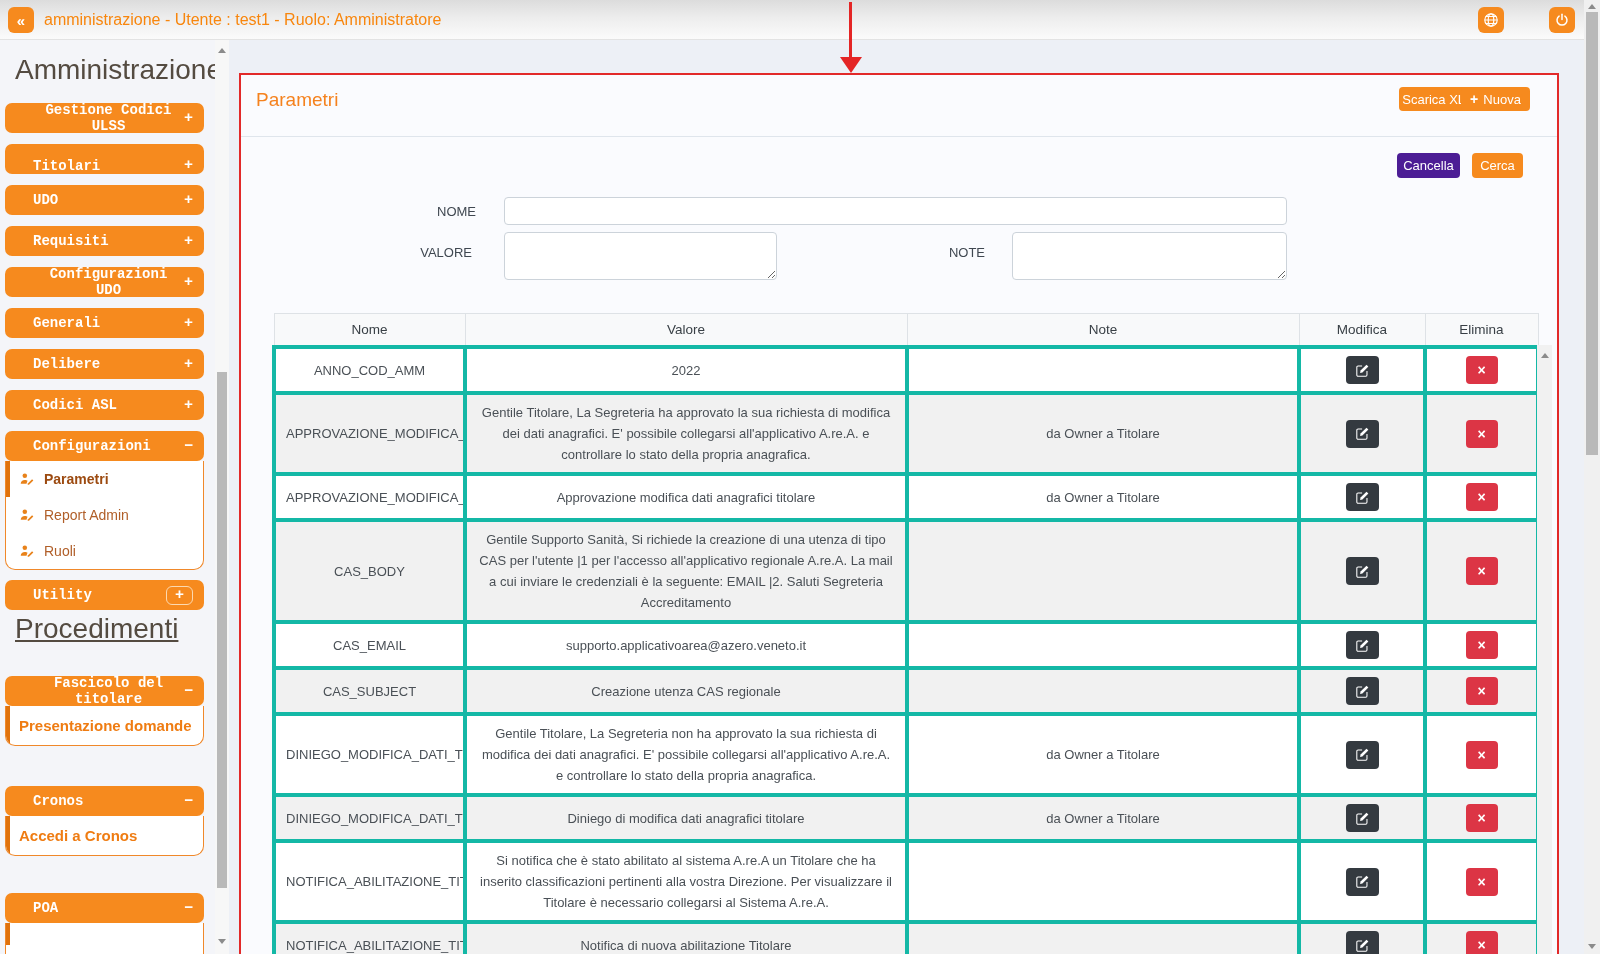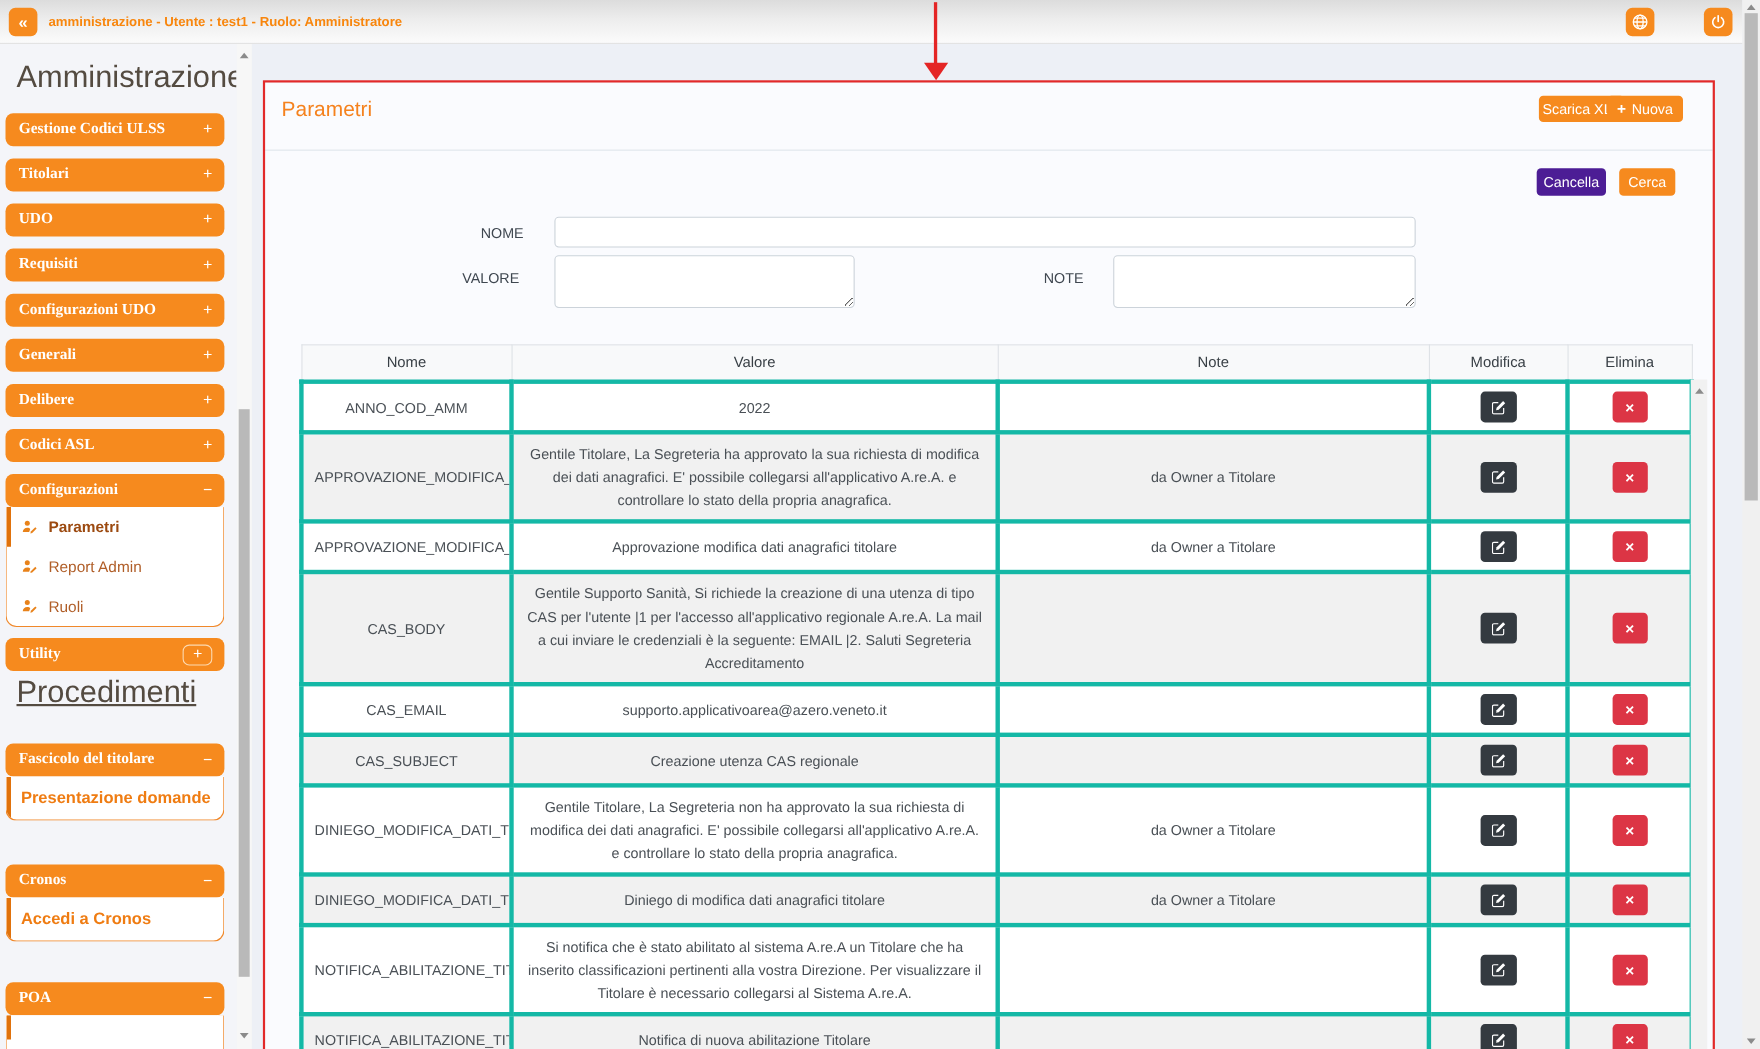--- a/index.html
+++ b/index.html
@@ -11,29 +11,29 @@
   }
   .abs{position:absolute;box-sizing:border-box;}
 
   
   .topbar{left:0;top:0;width:1584px;height:40px;
     background:linear-gradient(180deg,#dcdcdc 0%,#ededed 45%,#fbfbfb 100%);
     border-bottom:1px solid #e3e3e3;}
   .tb-btn{width:26px;height:26px;border:none;border-radius:6px;background:#f68a1e;
     color:#fff;display:flex;align-items:center;justify-content:center;cursor:pointer;padding:0;}
   .tb-title{left:44px;top:0;height:40px;line-height:40px;color:#f8860d;
-    font-size:12px;font-weight:bold;white-space:nowrap;}
+    font-size:16px;font-weight:normal;white-space:nowrap;}
 
   
   .sidebar{left:0;top:40px;width:215px;height:914px;background:#f4f5f9;overflow:hidden;}
   .sb-head{left:15px;font-size:28px;color:#544b41;white-space:nowrap;}
   .sb-btn{left:5px;width:199px;height:30px;background:#f68a1e;border:none;border-radius:7px;
-    color:#fff;font-weight:bold;font-size:14px;font-family:Liberation Serif, serif;
+    color:#fff;font-weight:bold;font-size:14px;font-family:Liberation Mono, monospace;
     display:flex;align-items:center;justify-content:space-between;
-    padding:0 11px 0 12px;cursor:pointer;}
+    padding:0 11px 0 28px;cursor:pointer;}
   .sb-btn .tog{font-size:15px;font-weight:bold;}
   .sb-btn .tog-boxed{border:1px solid #fcd9b0;border-radius:6px;padding:0px 8px;line-height:17px;}
   .sb-sub{left:5px;width:199px;background:#fff;border:1px solid #f0882a;border-top:none;
     border-radius:0 0 10px 10px;overflow:hidden;}
   .sb-sub-item{height:36px;display:flex;align-items:center;gap:9px;padding-left:13px;
     font-size:14px;color:#b05e28;cursor:pointer;position:relative;}
   .sb-sub-item.active{font-weight:bold;color:#9c4a10;box-shadow:inset 4px 0 0 #e0720c;}
   .sb-sub-link{display:flex;align-items:center;padding:11px 0 11px 13px;font-size:15px;
     font-weight:bold;color:#ef7c12;cursor:pointer;box-shadow:inset 4px 0 0 #e0720c;}
 
@@ -105,21 +105,21 @@
   </button>
 </div>
 
 <div class="abs sidebar">
   <div class="abs sb-head" style="top:14px;">Amministrazione</div>
 
   <button class="abs sb-btn" style="top:63px;">
     <span>Gestione Codici ULSS</span>
     <span class="tog">+</span>
   </button>
-  <button class="abs sb-btn" style="top:104px;">
+  <button class="abs sb-btn" style="top:104px;align-items:flex-end;">
     <span>Titolari</span>
     <span class="tog">+</span>
   </button>
   <button class="abs sb-btn" style="top:145px;">
     <span>UDO</span>
     <span class="tog">+</span>
   </button>
   <button class="abs sb-btn" style="top:186px;">
     <span>Requisiti</span>
     <span class="tog">+</span>

